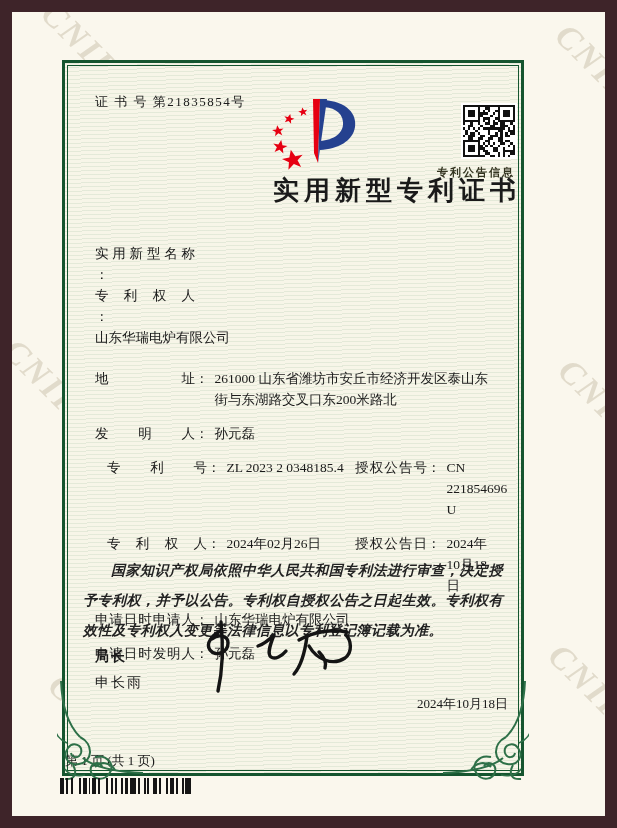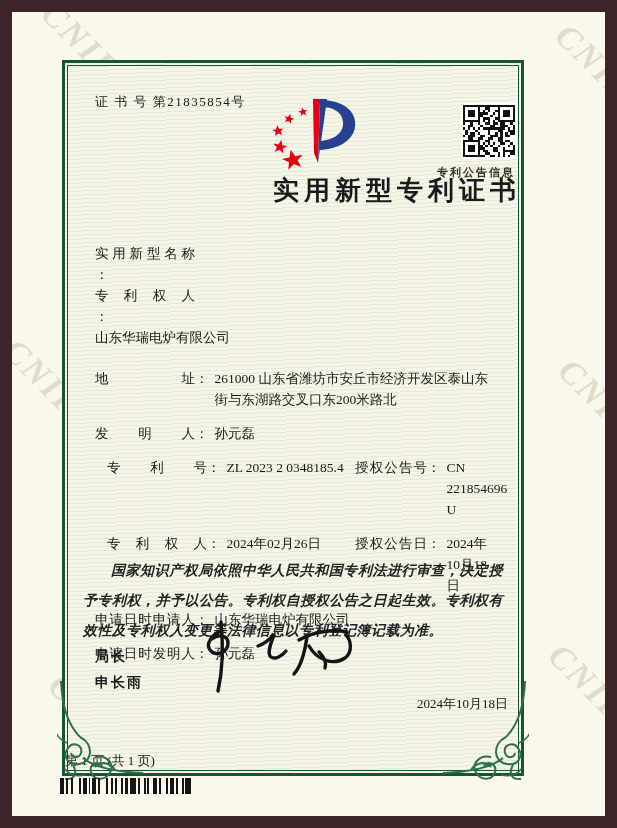--- a/index.html
+++ b/index.html
@@ -60,21 +60,21 @@
   .twocol .col1{flex:none;width:248px;display:flex;margin-left:12px;}
   .twocol .col2{flex:1;display:flex;}
   .flabel.s2{width:72px;}
   .declaration{
     position:absolute;left:18px;right:18px;top:493px;
     font-size:14px;font-weight:bold;font-style:italic;
     line-height:2.15;text-indent:2em;letter-spacing:.4px;color:#222;
     text-align:justify;
   }
   .sig-title{position:absolute;left:30px;top:585px;font-size:14px;font-weight:bold;letter-spacing:2px;text-align:center;}
-  .sig-name{position:absolute;left:30px;top:611px;font-size:14px;font-weight:bold;letter-spacing:2px;}
+  .sig-name{position:absolute;left:30px;top:611px;font-size:14px;font-weight:normal;letter-spacing:2px;}
   .sig-hand{position:absolute;left:100px;top:552px;}
   .grant-date{position:absolute;left:352px;top:632px;font-size:13px;}
   .page-num{position:absolute;left:0;width:100%;top:689px;font-size:13px;}
   .ornament{position:absolute;bottom:-14px;pointer-events:none;}
   .ornament.right{right:-8px;}
   .ornament.left{left:-8px;transform:scaleX(-1);}
   .barcode{position:absolute;left:48px;top:766px;}
 </style>
 </head>
 <body>

